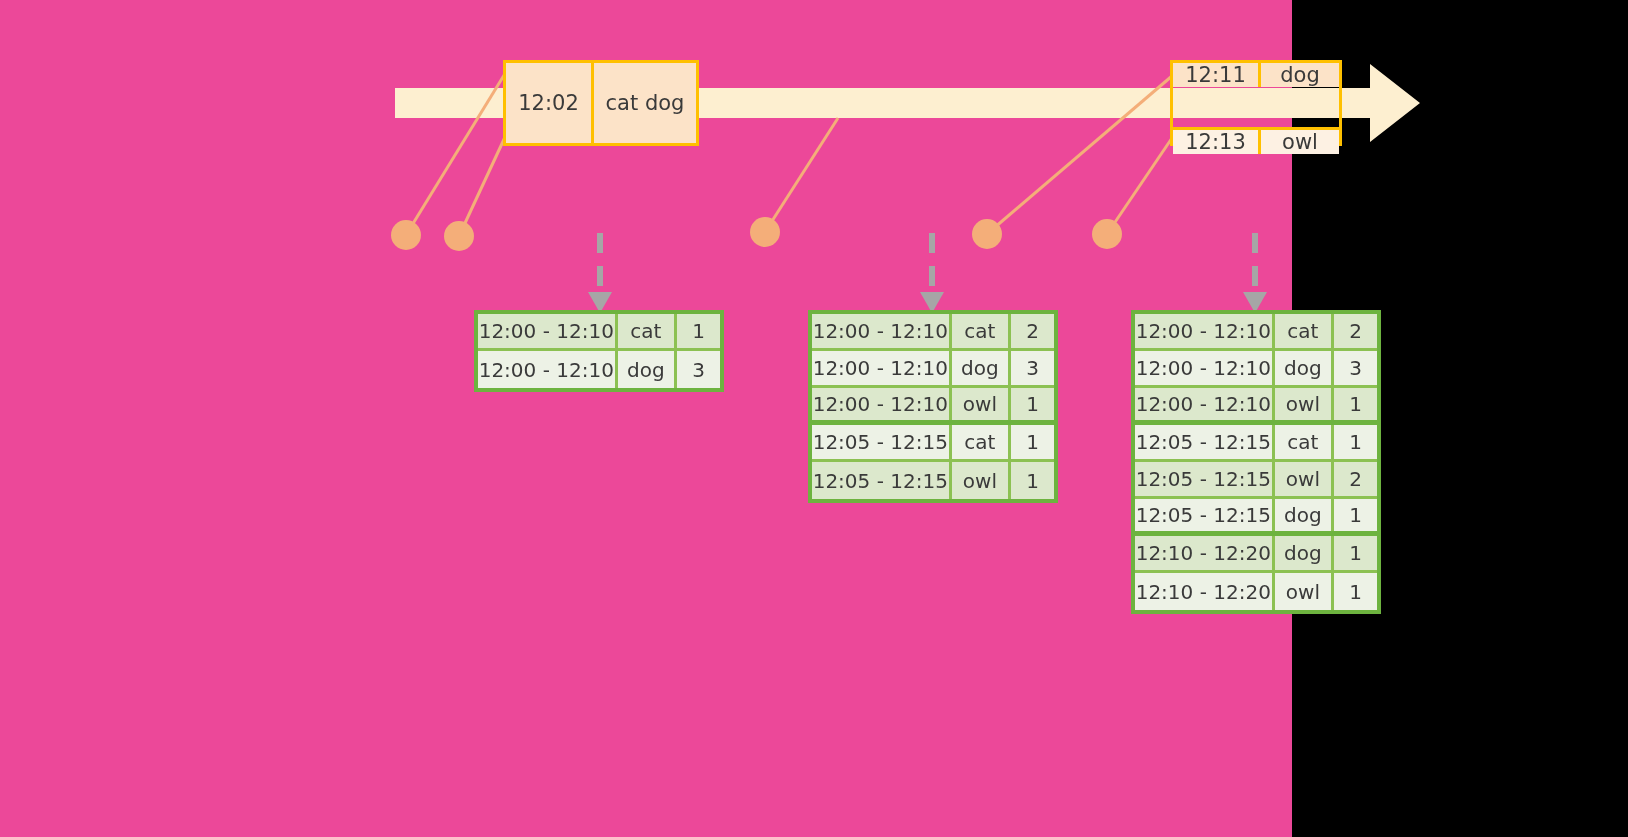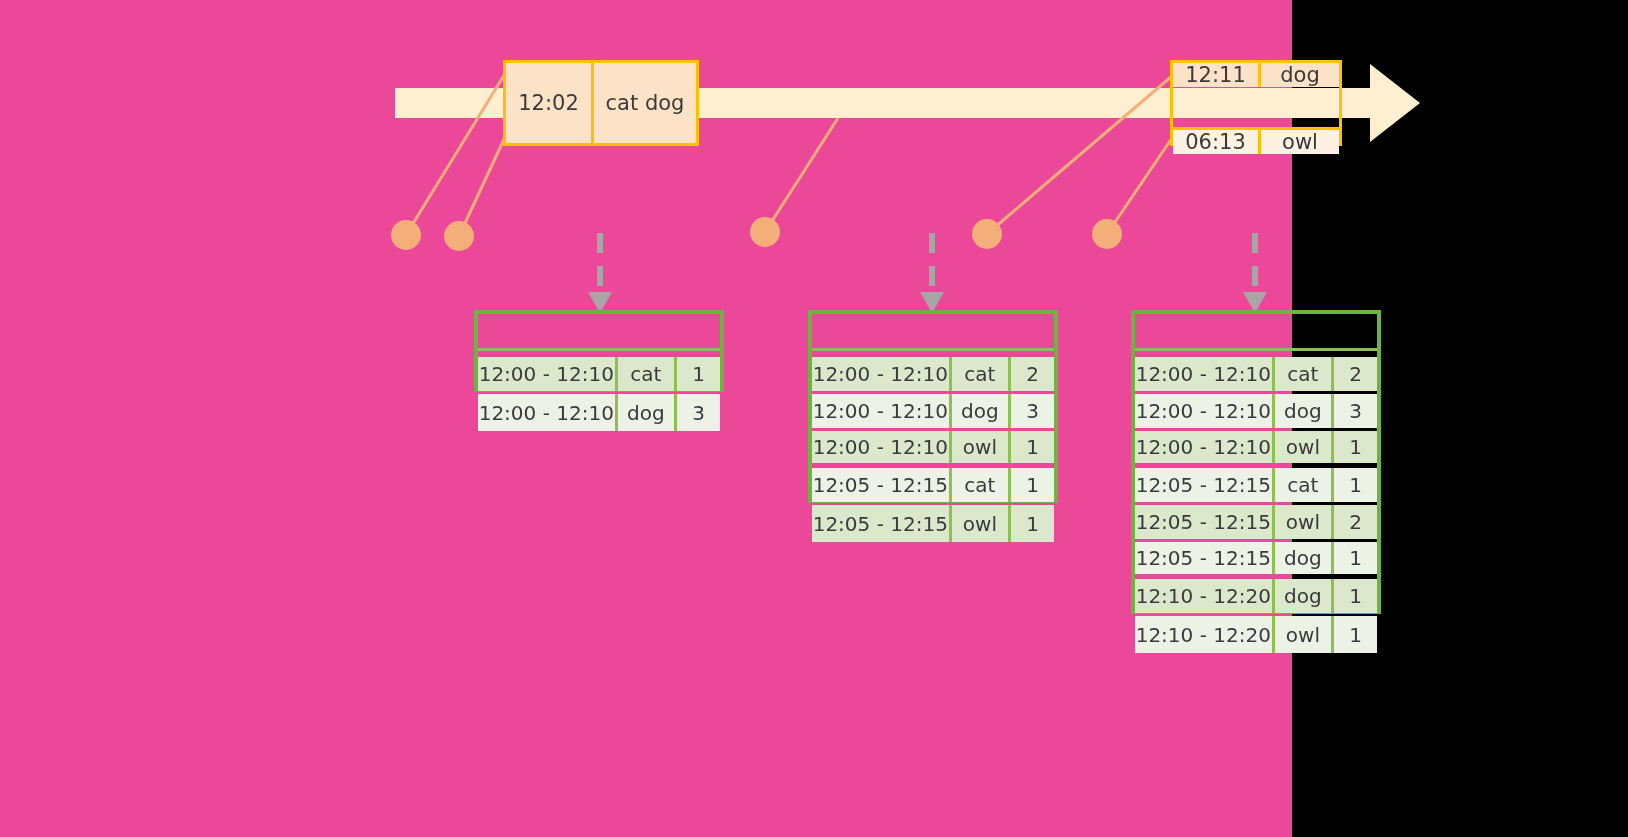--- a/index.html
+++ b/index.html
@@ -18,21 +18,21 @@
   .evt-time{width:88px;border-right:3px solid #FFC000;}
   .evt-words{flex:1;}
   .shade-a .evt-time,.shade-a .evt-words{background:#FCE3C8;}
   .shade-b .evt-time,.shade-b .evt-words{background:#FDF1E3;}
 
   
   .agg-table{position:absolute;border:4px solid #6DB33F;box-sizing:border-box;z-index:6;}
   .agg-row{display:flex;box-sizing:border-box;}
   .agg-cell{font-size:20px;color:#3a3a3a;display:flex;align-items:center;
             justify-content:center;box-sizing:border-box;height:100%;
-            border-right:3px solid #8CC152;white-space:nowrap;margin-top:43px;}
+            border-right:3px solid #8CC152;white-space:nowrap;}
   .agg-cell:last-child{border-right:none;}
   .agg-row{border-bottom:3px solid #8CC152;}
   .agg-row:last-child{border-bottom:none;}
   .agg-row.sep{border-bottom:5px solid #6DB33F;}
   .row-dark .agg-cell{background:#DCE8CC;}
   .row-light .agg-cell{background:#EDF2E6;}
   .c-win{width:150px;}
   .c-word{width:64px;text-align:right;}
   .c-num{width:46px;border-right:none;}
 </style>
@@ -86,21 +86,21 @@
     </div>
   </div>
 
 
   <div class="evt-box" style="left:1170px;top:60px;width:172px;height:86px;gap:40px;">
     <div class="evt-row shade-a">
       <div class="evt-time">12:11</div>
       <div class="evt-words">dog</div>
     </div>
     <div class="evt-row shade-b">
-      <div class="evt-time">06:13</div>
+      <div class="evt-time">12:13</div>
       <div class="evt-words">owl</div>
     </div>
   </div>
 
   <div class="agg-table" id="agg-table-1" style="left:474px;top:310px;width:250px;">
       <div class="agg-row row-dark" style="height: 37px;">
         <div class="agg-cell c-win">12:00 - 12:10</div>
         <div class="agg-cell c-word">cat</div>
         <div class="agg-cell c-num">1</div>
       </div>

